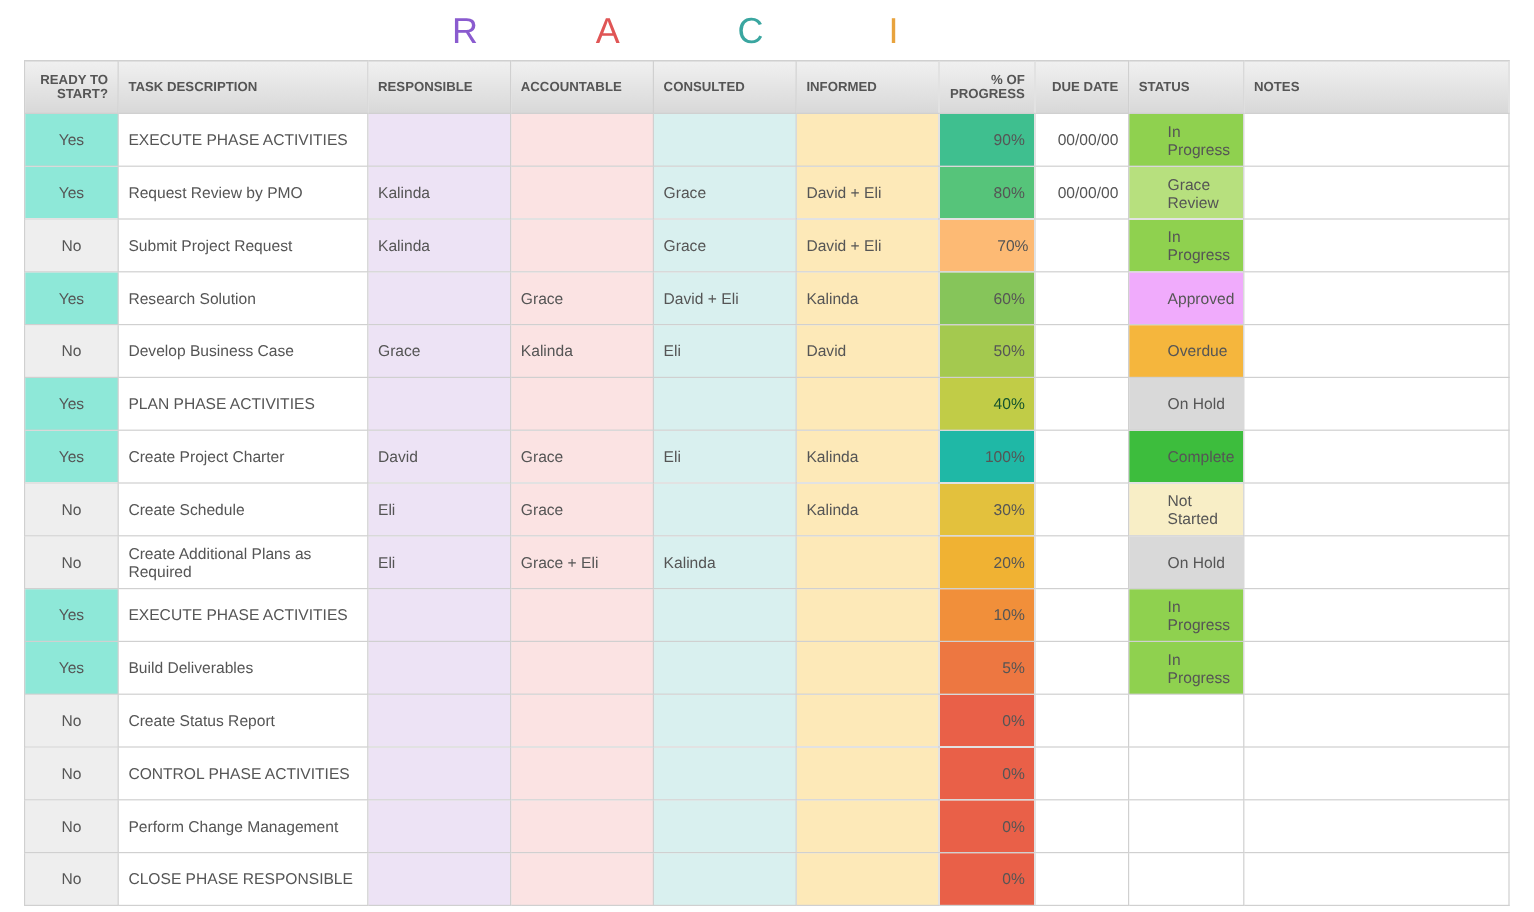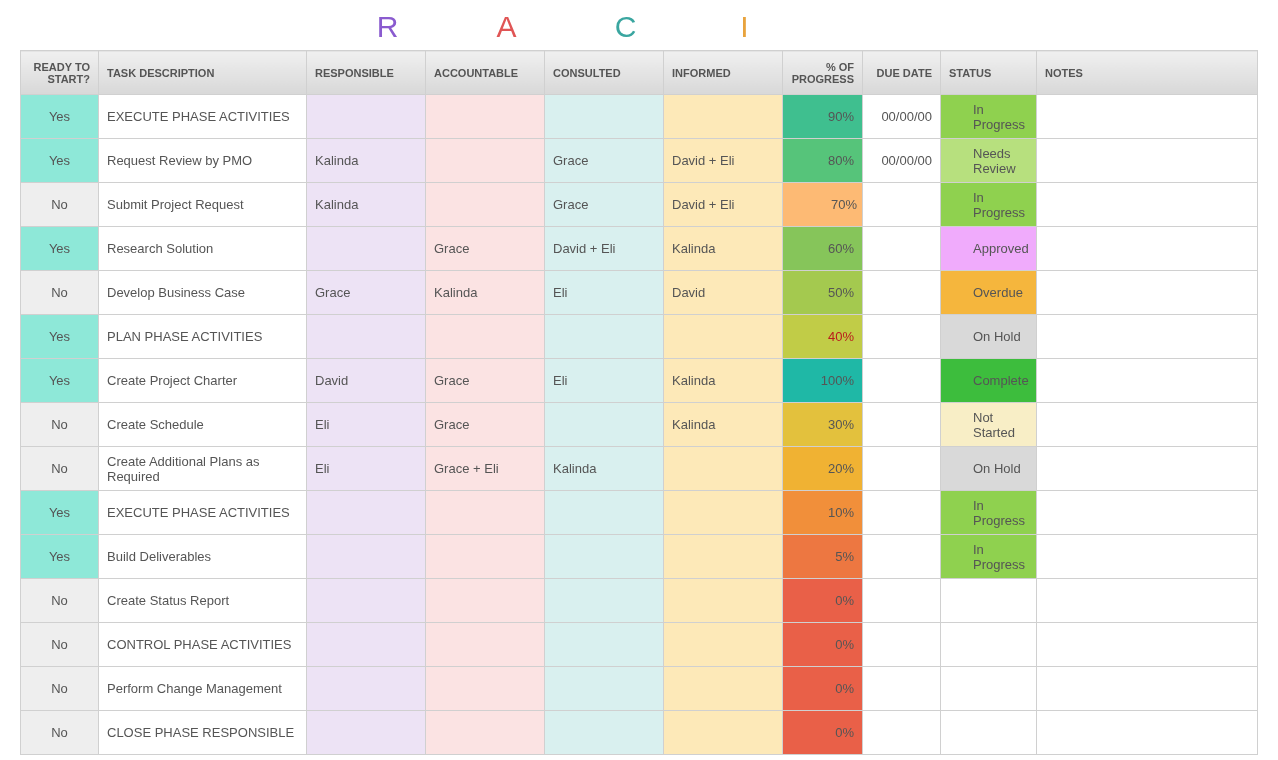--- a/index.html
+++ b/index.html
@@ -114,21 +114,21 @@
       </tr>
       <tr>
         <td class="ready-yes">Yes</td>
         <td class="task-cell">Request Review by PMO</td>
         <td class="col-resp">Kalinda</td>
         <td class="col-acct"></td>
         <td class="col-cons">Grace</td>
         <td class="col-info">David + Eli</td>
         <td class="center" style="background: rgb(86, 196, 122); color: rgb(85, 85, 85); margin-top: 34px;">80%</td>
         <td class="center">00/00/00</td>
-        <td class="status-cell" style="background: rgb(183, 224, 126);">Needs Review</td>
+        <td class="status-cell" style="background: rgb(183, 224, 126);">Grace Review</td>
         <td></td>
       </tr>
       <tr>
         <td class="ready-no">No</td>
         <td class="task-cell">Submit Project Request</td>
         <td class="col-resp">Kalinda</td>
         <td class="col-acct"></td>
         <td class="col-cons">Grace</td>
         <td class="col-info">David + Eli</td>
         <td class="center" style="background: #fdba74; color: rgb(85, 85, 85); padding-left: 48px;">70%</td>
@@ -160,21 +160,21 @@
         <td class="status-cell" style="background: rgb(245, 182, 61);">Overdue</td>
         <td></td>
       </tr>
       <tr>
         <td class="ready-yes">Yes</td>
         <td class="task-cell">PLAN PHASE ACTIVITIES</td>
         <td class="col-resp"></td>
         <td class="col-acct"></td>
         <td class="col-cons"></td>
         <td class="col-info"></td>
-        <td class="center" style="background: rgb(193, 204, 71); color: #b91c1c; padding-left: 12px;">40%</td>
+        <td class="center" style="background: rgb(193, 204, 71); color: #14532d; padding-left: 12px;">40%</td>
         <td class="center"></td>
         <td class="status-cell" style="background: rgb(217, 217, 217);">On Hold</td>
         <td></td>
       </tr>
       <tr>
         <td class="ready-yes">Yes</td>
         <td class="task-cell">Create Project Charter</td>
         <td class="col-resp">David</td>
         <td class="col-acct">Grace</td>
         <td class="col-cons">Eli</td>

